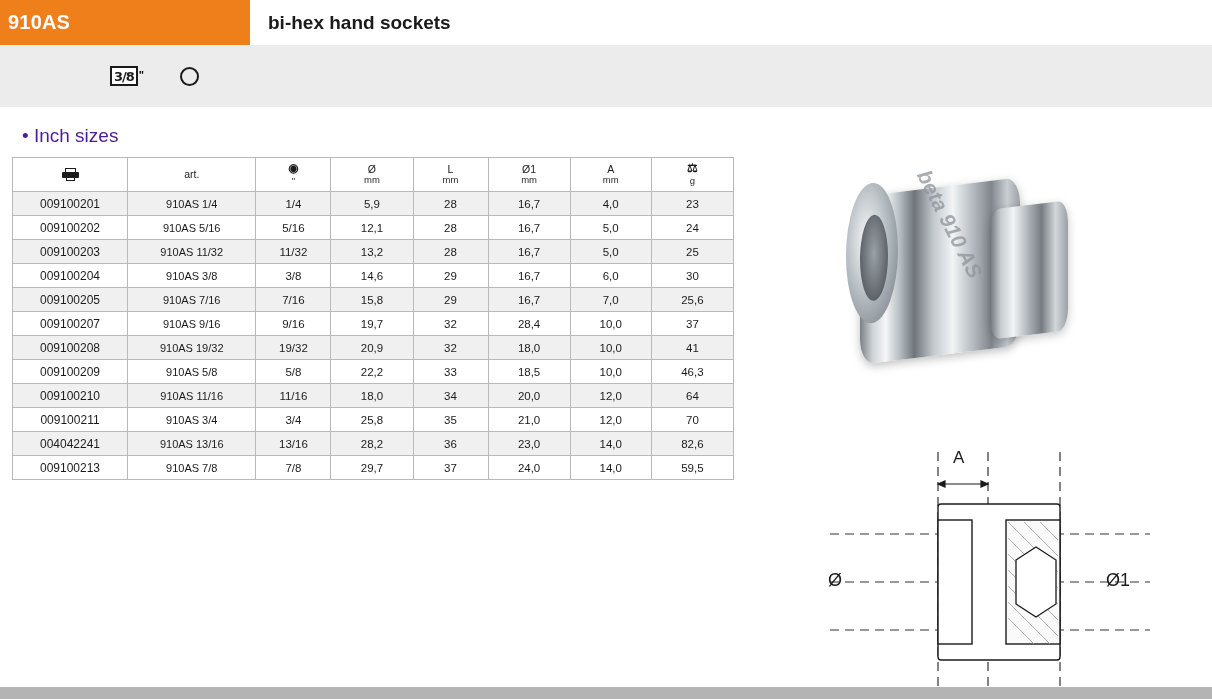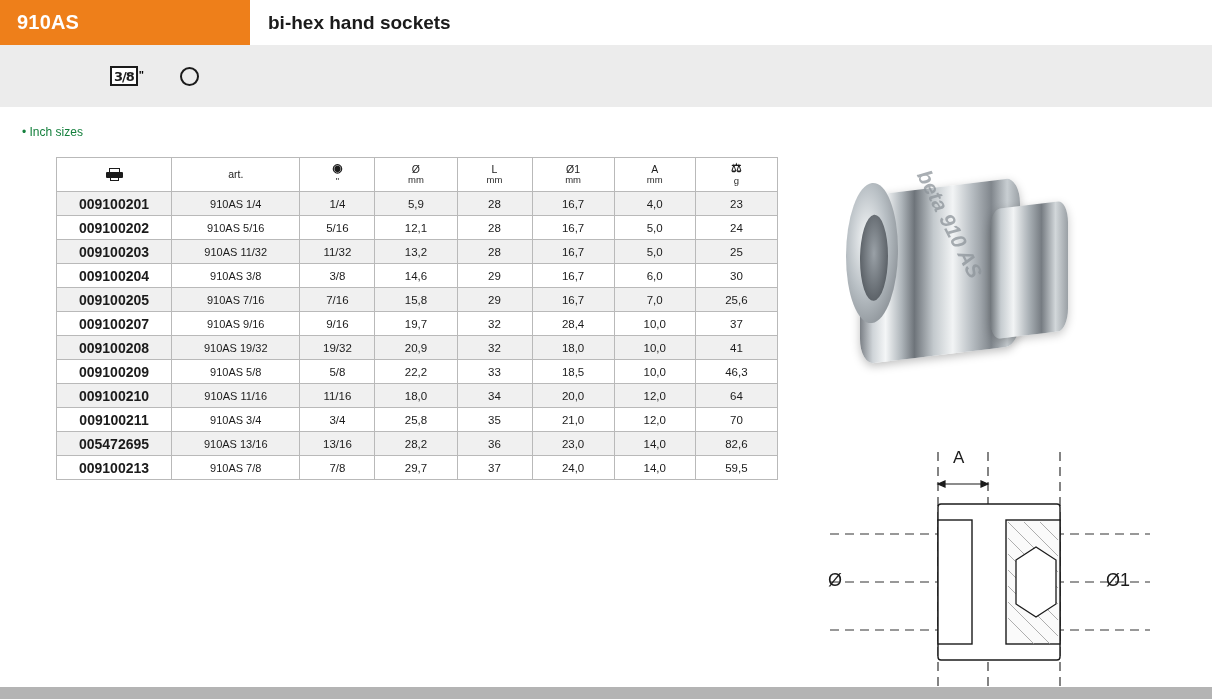--- a/index.html
+++ b/index.html
@@ -17,21 +17,21 @@
     display: flex; align-items: stretch;
     height: 45px; width: 100%;
   }
   .header-code {
     width: 250px;
     background: #ee7f1a;
     color: #ffffff;
     font-size: 20px;
     font-weight: bold;
     display: flex; align-items: center;
-    padding-left: 17px;
+    padding-left: 8px;
     letter-spacing: 0.2px;
   }
   .header-title {
     flex: 1;
     color: #1b1b1b;
     font-size: 19px;
     font-weight: bold;
     display: flex; align-items: center;
     padding-left: 18px;
     background: #ffffff;
@@ -64,57 +64,56 @@
   .ring-icon {
     width: 19px; height: 19px;
     border: 2px solid #1b1b1b;
     border-radius: 50%;
   }
 
   
   .body-area { position: relative; height: 586px; }
 
   .note {
-    font-size: 12px;
-    color: #15803d;
+    font-size: 19px;
+    color: #4c1d95;
     padding: 18px 8px 0 22px;
   }
 
   
   .table-wrap {
     position: absolute;
     left: 12px; top: 50px;
     width: 722px;
   }
   table.specs {
     border-collapse: collapse;
     width: 722px;
     font-size: 11.5px;
     color: #1b1b1b;
-    margin-left: 44px;
   }
   table.specs th, table.specs td {
     border: 1px solid #b9b9b9;
     text-align: center;
     vertical-align: middle;
     padding: 0;
     height: 24px;
   }
   table.specs thead th {
     height: 34px;
     font-weight: normal;
     font-size: 10.5px;
     line-height: 1.15;
     background: #ffffff;
   }
   .hdr-unit { font-size: 9.5px; color: #2a2a2a; display:block; }
   .hdr-sym { font-size: 12px; display:block; font-weight: bold; }
   tbody tr:nth-child(odd) td { background: #f0f0f0; }
   tbody tr:nth-child(even) td { background: #ffffff; }
-  td.code { font-weight: bold; font-size: 14px; }
+  td.code { font-weight: normal; font-size: 12px; }
   td.art { font-size: 11px; }
   col.c-code { width: 112px; }
   col.c-art  { width: 125px; }
   col.c-size { width: 73px; }
   col.c-d    { width: 80px; }
   col.c-l    { width: 73px; }
   col.c-d1   { width: 80px; }
   col.c-a    { width: 79px; }
   col.c-w    { width: 80px; }
 
@@ -375,21 +374,21 @@
               <td class="code">009100211</td>
               <td class="art">910AS 3/4</td>
               <td>3/4</td>
               <td>25,8</td>
               <td>35</td>
               <td>21,0</td>
               <td>12,0</td>
               <td>70</td>
             </tr>
             <tr>
-              <td class="code">005472695</td>
+              <td class="code">004042241</td>
               <td class="art">910AS 13/16</td>
               <td>13/16</td>
               <td>28,2</td>
               <td>36</td>
               <td>23,0</td>
               <td>14,0</td>
               <td>82,6</td>
             </tr>
             <tr>
               <td class="code">009100213</td>

